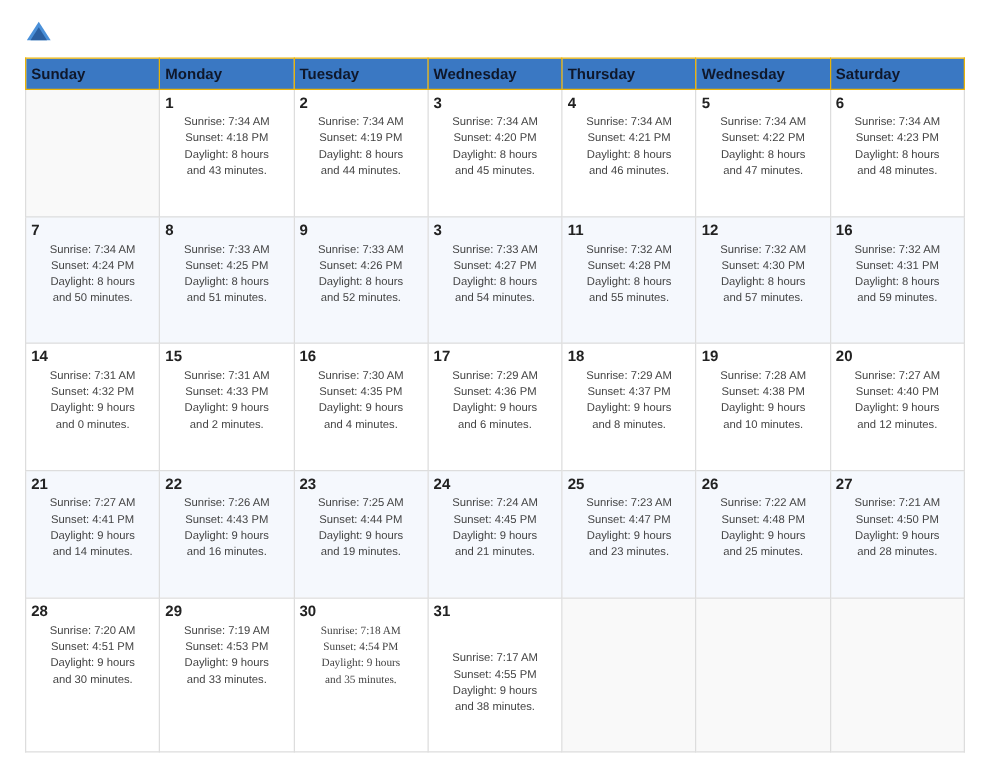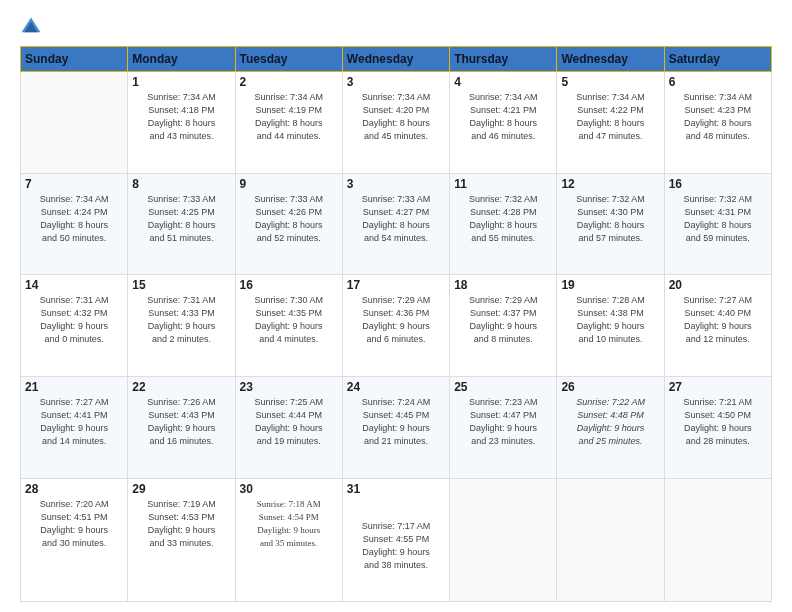--- a/index.html
+++ b/index.html
@@ -308,21 +308,21 @@
           </td>
           <td>
             <span class="day-number">25</span>
             <div class="day-info" style="white-space: pre-line;">Sunrise: 7:23 AM
 Sunset: 4:47 PM
 Daylight: 9 hours
 and 23 minutes.</div>
           </td>
           <td>
             <span class="day-number">26</span>
-            <div class="day-info" style="white-space: pre-line; font-style: italic;">Sunrise: 7:22 AM
+            <div class="day-info" style="white-space: pre-line;">Sunrise: 7:22 AM
 Sunset: 4:48 PM
 Daylight: 9 hours
 and 25 minutes.</div>
           </td>
           <td>
             <span class="day-number">27</span>
             <div class="day-info" style="white-space: pre-line;">Sunrise: 7:21 AM
 Sunset: 4:50 PM
 Daylight: 9 hours
 and 28 minutes.</div>

